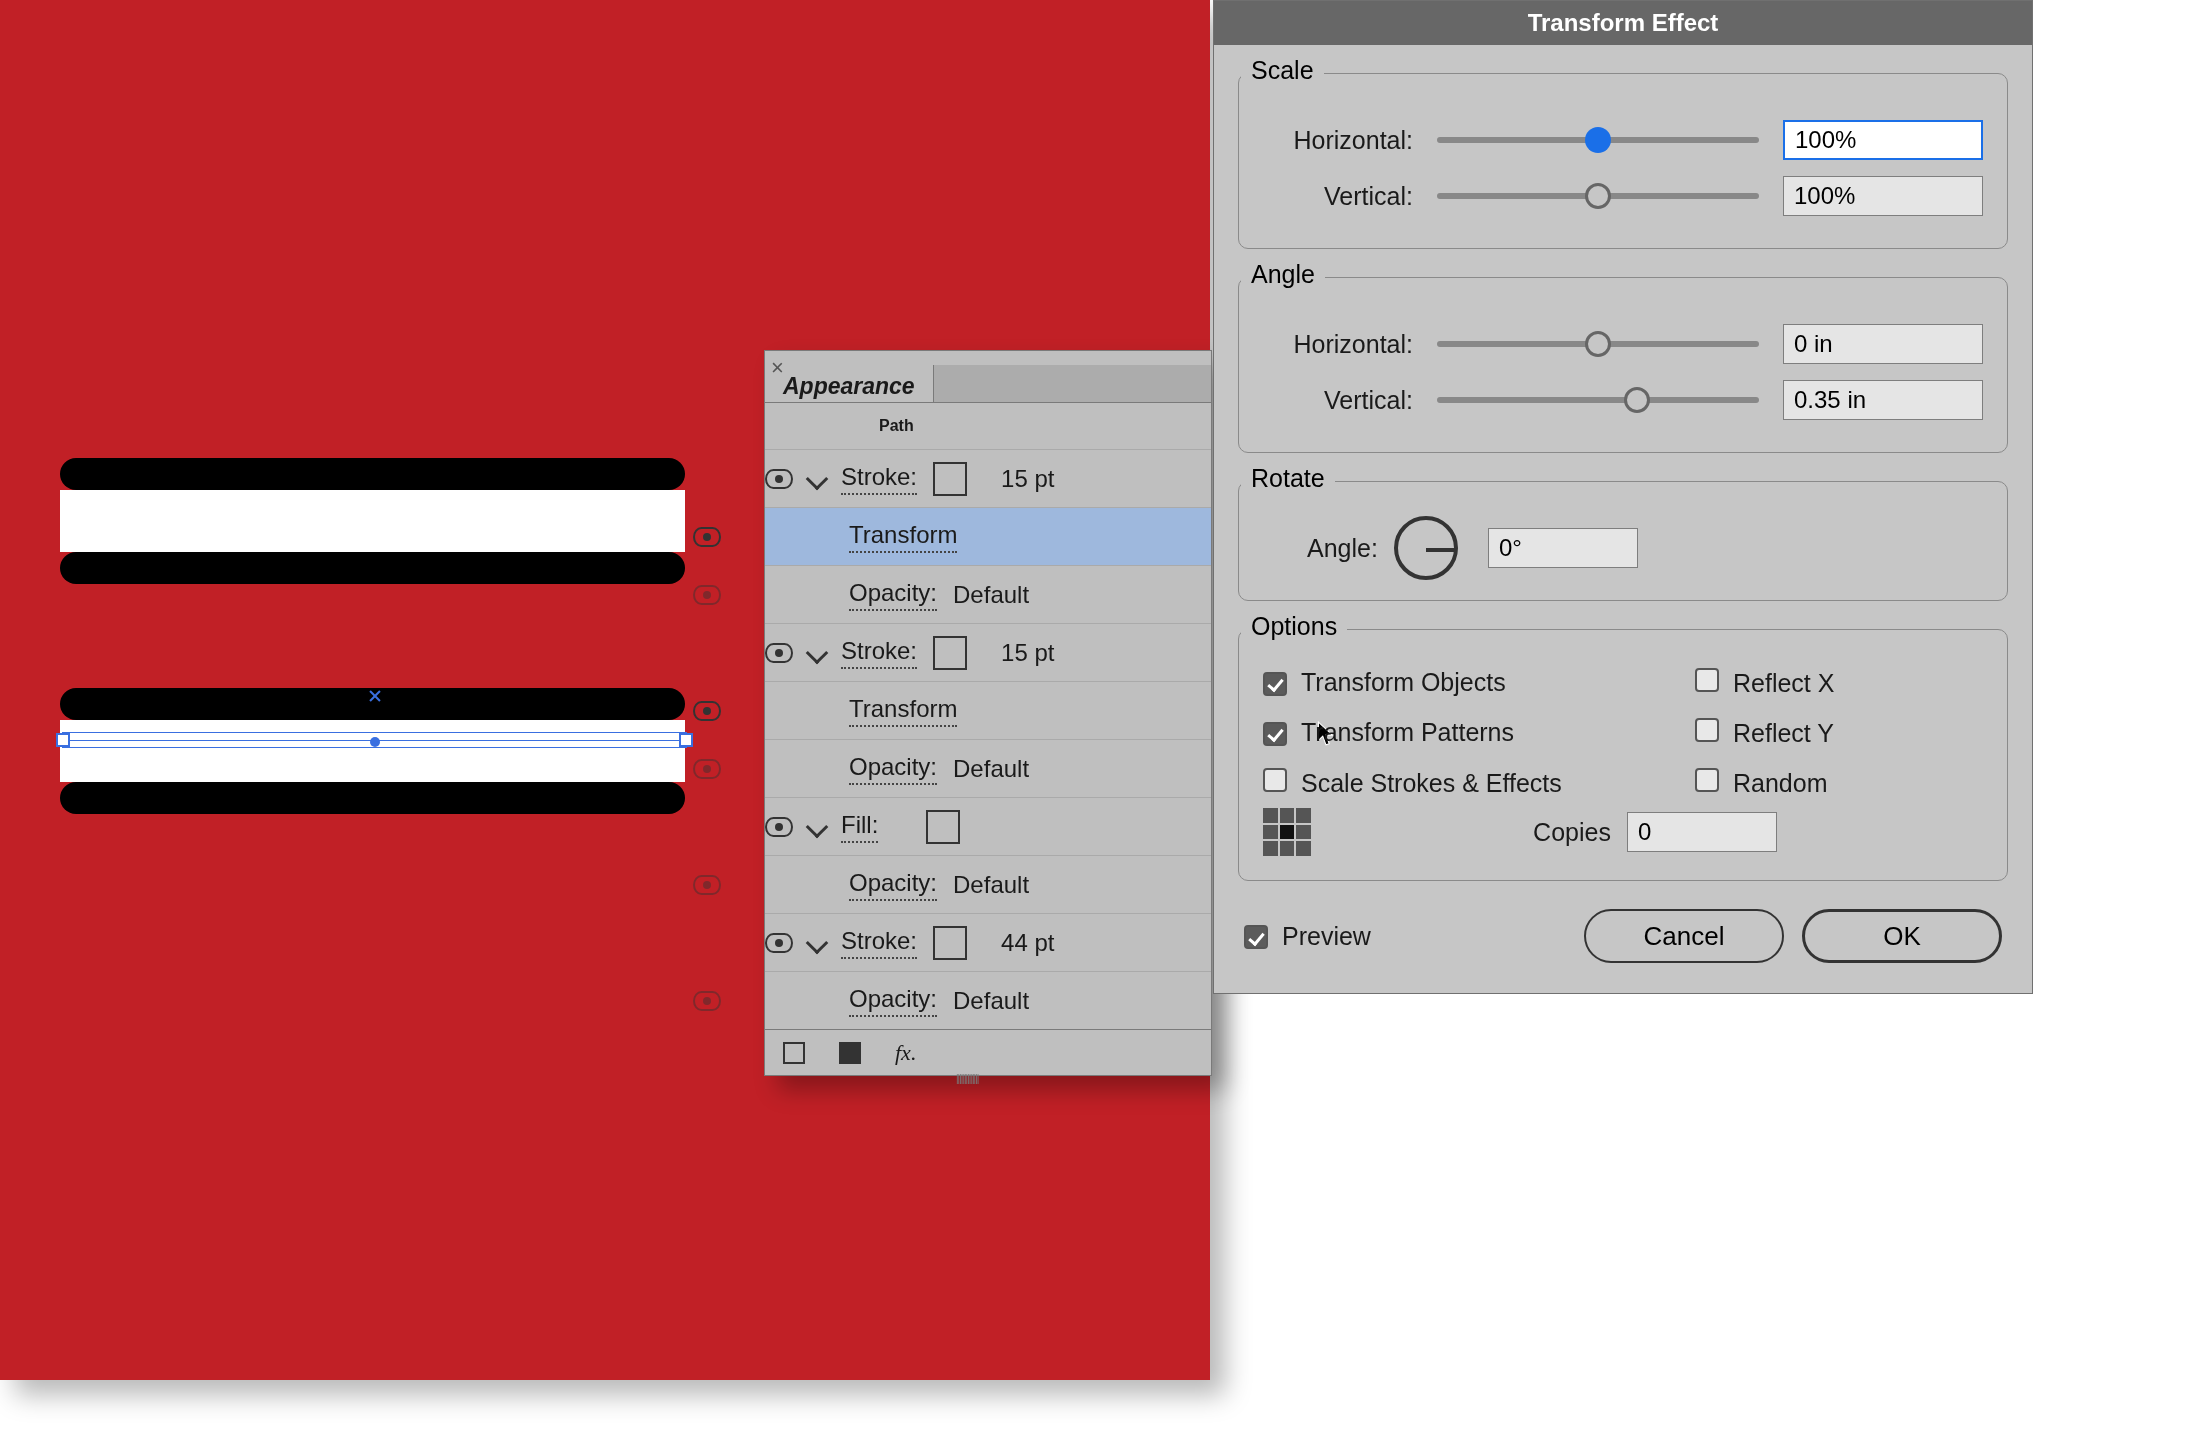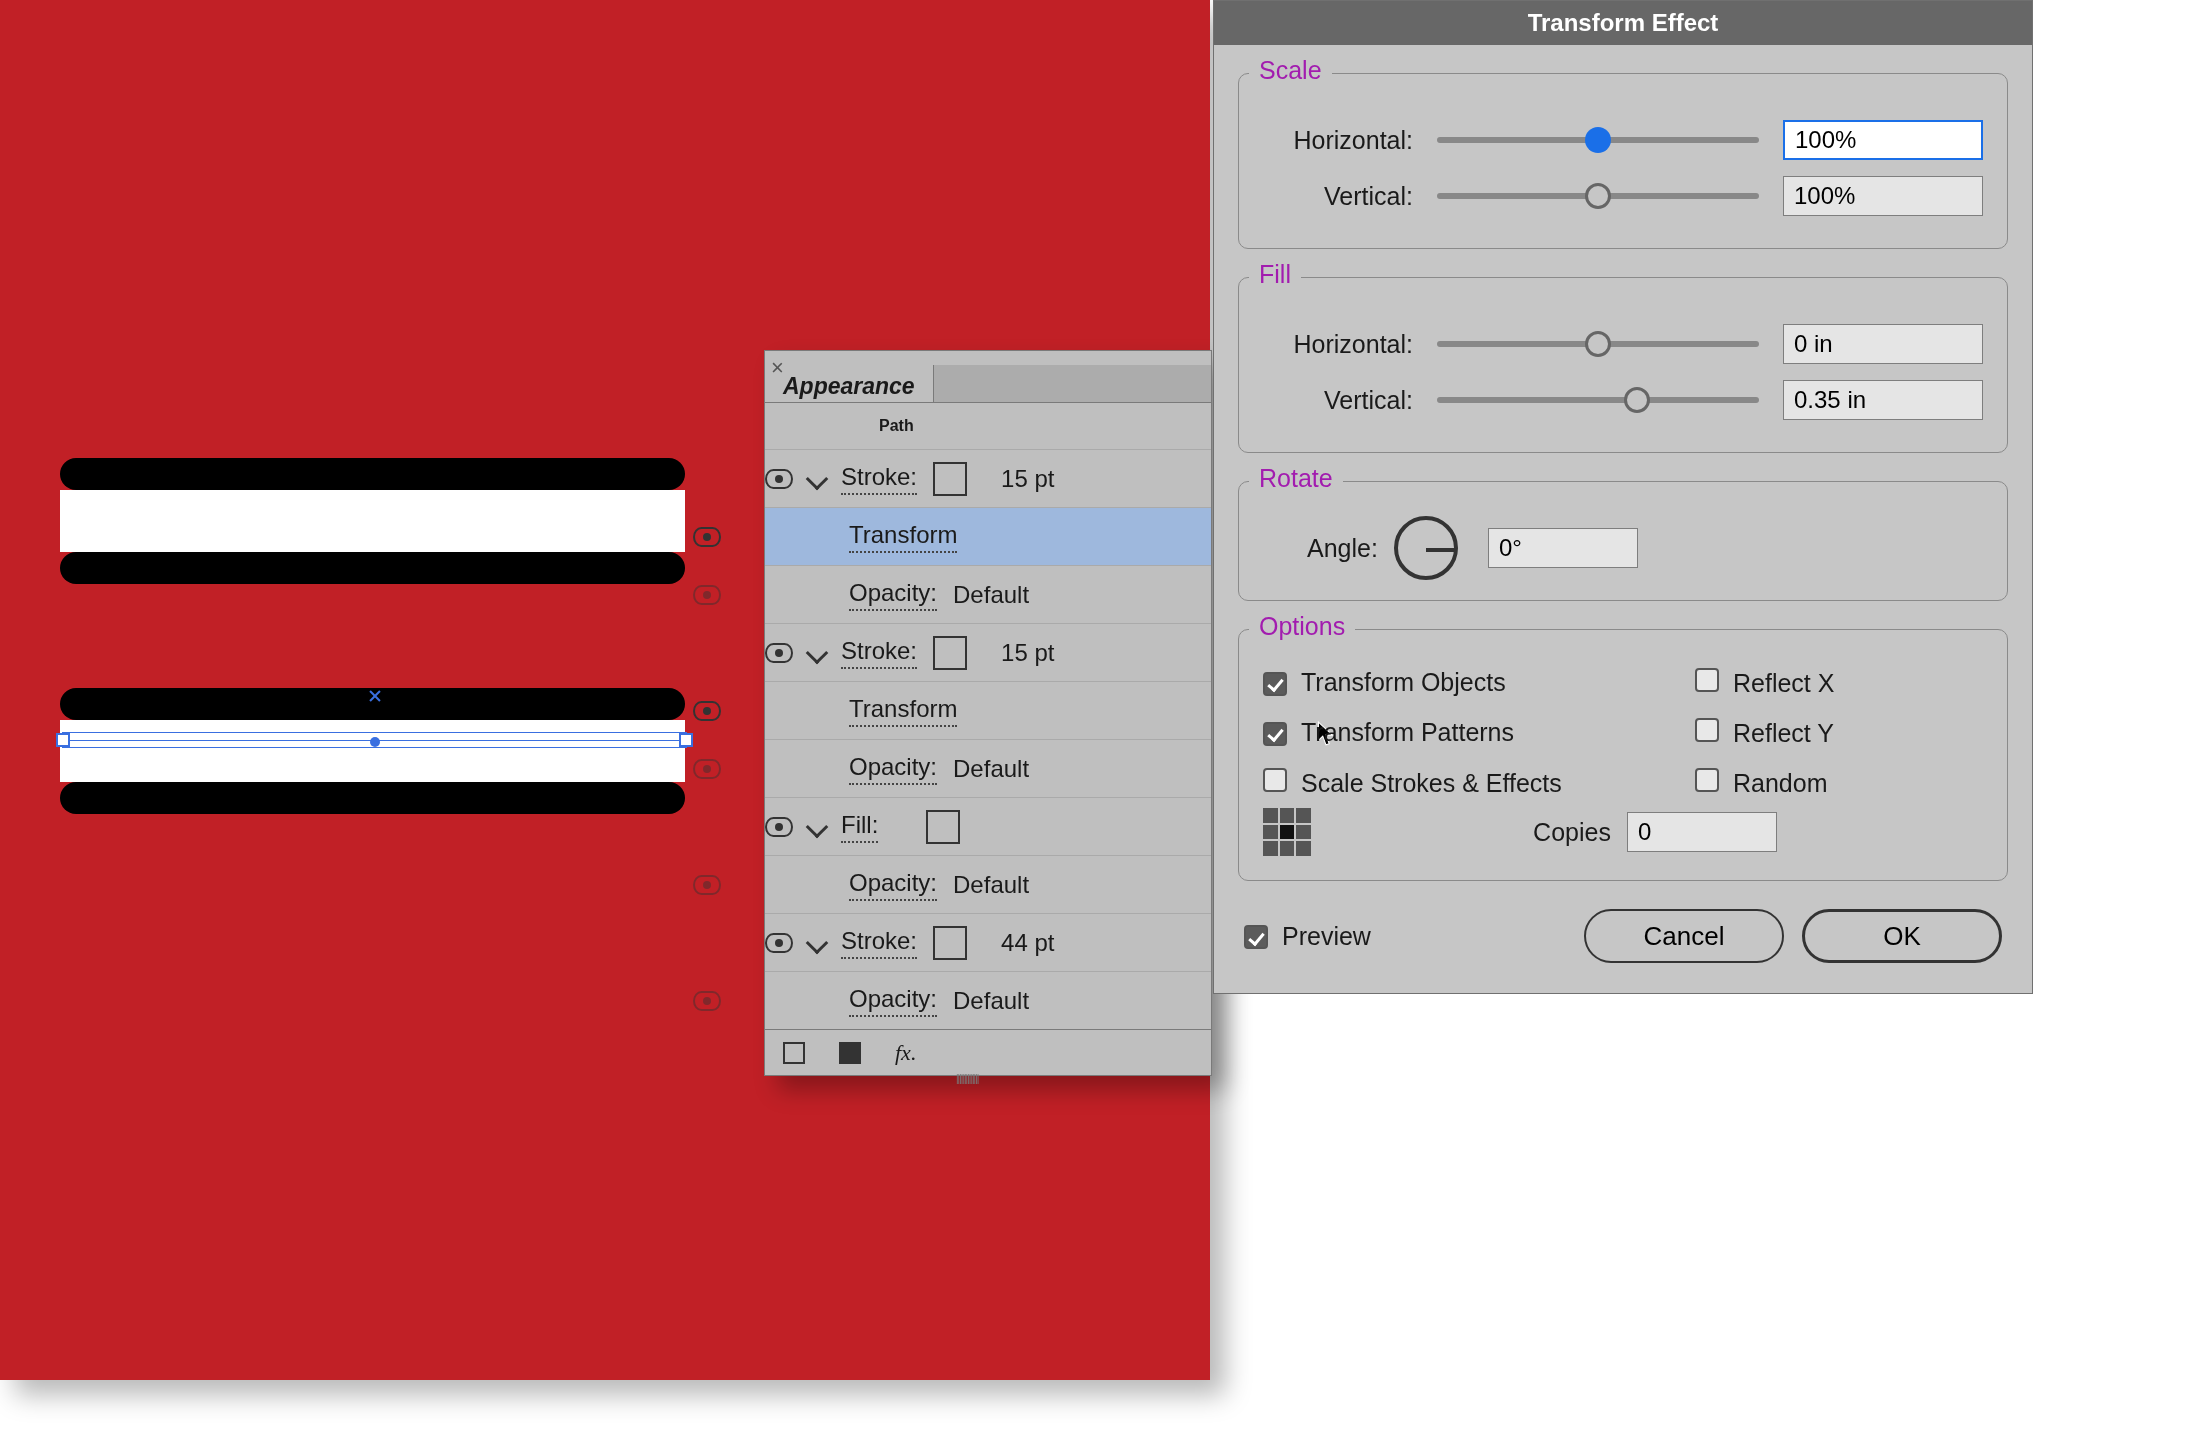--- a/index.html
+++ b/index.html
@@ -64,21 +64,21 @@
   .fx { font-style: italic; font-family: Georgia, serif; font-size: 22px;}
   .gripper { position:absolute; left:50%; bottom:-8px; transform:translateX(-50%); width:64px; height:10px; font-size: 10px; letter-spacing:-1px; color:#7a7a7a;}
 
   
   .dialog {
     position:absolute; left:1213px; top:0; width:820px;
     background:#c6c6c6; border:1px solid #707070; color:#1a1a1a; font-size:25px;
   }
   .dlg-title { background:#676767; color:#fff; text-align:center; font-weight:600; height:44px; line-height:44px; font-size:24px; }
   .group { margin: 28px 24px; border:1px solid #8a8a8a; border-radius:10px; padding: 38px 24px 24px; position:relative;}
-  .group .legend { position:absolute; left:10px; top:-18px; background:#c6c6c6; padding:0 10px; color:#a21caf; font-size:25px;}
+  .group .legend { position:absolute; left:2px; top:-18px; background:#c6c6c6; padding:0 10px; color:#000000; font-size:25px;}
   .gr-row { display:flex; align-items:center; height:56px; gap:16px; }
   .gr-row .lab { width:150px; text-align:right; }
   .slider { flex:1; position:relative; height:6px; background:#888; border-radius:3px; margin:0 8px;}
   .slider .thumb { position:absolute; top:-10px; width:26px; height:26px; background:#1a6fe8; border-radius:50%; transform:translateX(-50%);}
   .slider .thumb.hollow { background:#c6c6c6; border:3px solid #666; }
   .nfield { width:200px; height:40px; background:#e5e5e5; border:1px solid #7e7e7e; padding:4px 10px; font-size:24px;}
   .nfield.focus { border:2px solid #1a6fe8; background:#fff;}
   .angle-dial { width:64px; height:64px; border:4px solid #333; border-radius:50%; position:relative; margin-right:14px;}
   .angle-dial::after{ content:""; position:absolute; left:50%; top:50%; width:30px; height:4px; background:#333; transform-origin:left center;}
   .cbox { width:24px; height:24px; border:2px solid #555; border-radius:4px; display:inline-flex; align-items:center; justify-content:center; margin-right:14px; background:#e8e8e8;}
@@ -215,21 +215,21 @@
     <div class="gr-row">
       <span class="lab">Vertical:</span>
       <div class="slider">
           <span class="thumb hollow" style="left:50%"></span>
         </div>
       <input class="nfield" value="100%" style="">
     </div>
   </div>
 
   <div class="group">
-    <span class="legend">Fill</span>
+    <span class="legend">Angle</span>
     <div class="gr-row">
       <span class="lab">Horizontal:</span>
       <div class="slider">
           <span class="thumb hollow" style="left:50%"></span>
         </div>
       <input class="nfield" value="0 in" style="">
     </div>
     <div class="gr-row">
       <span class="lab">Vertical:</span>
       <div class="slider">

